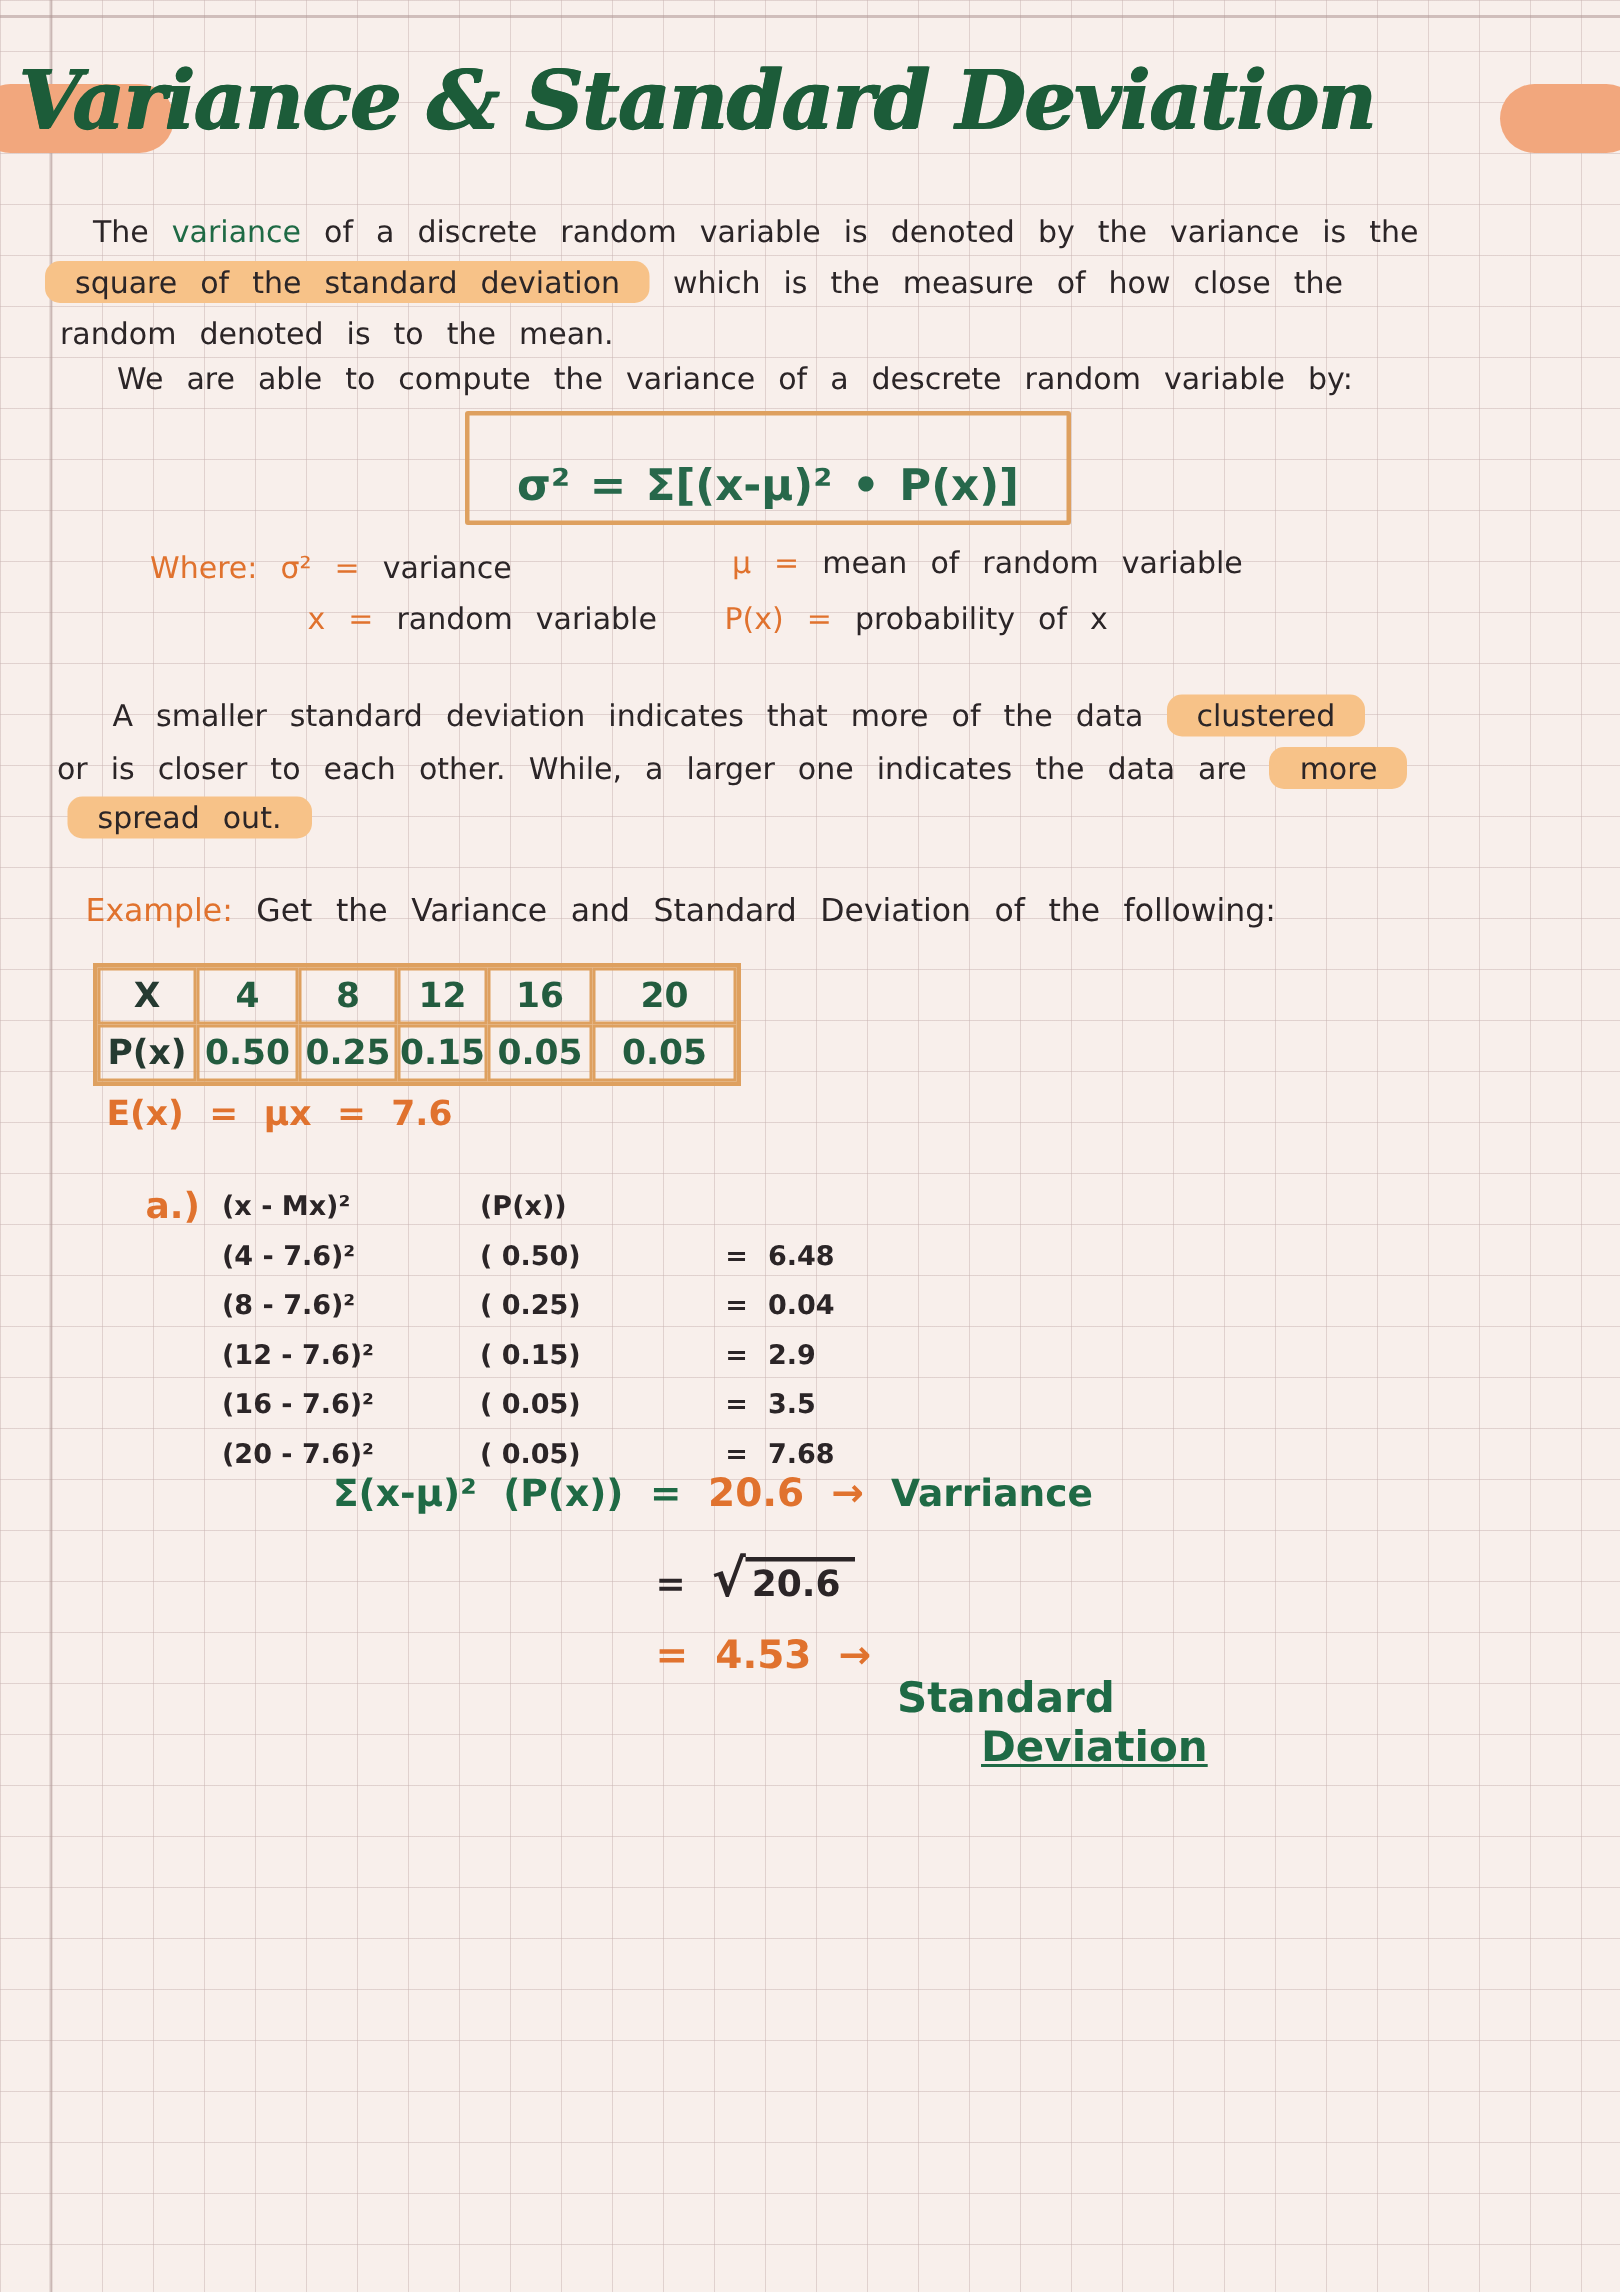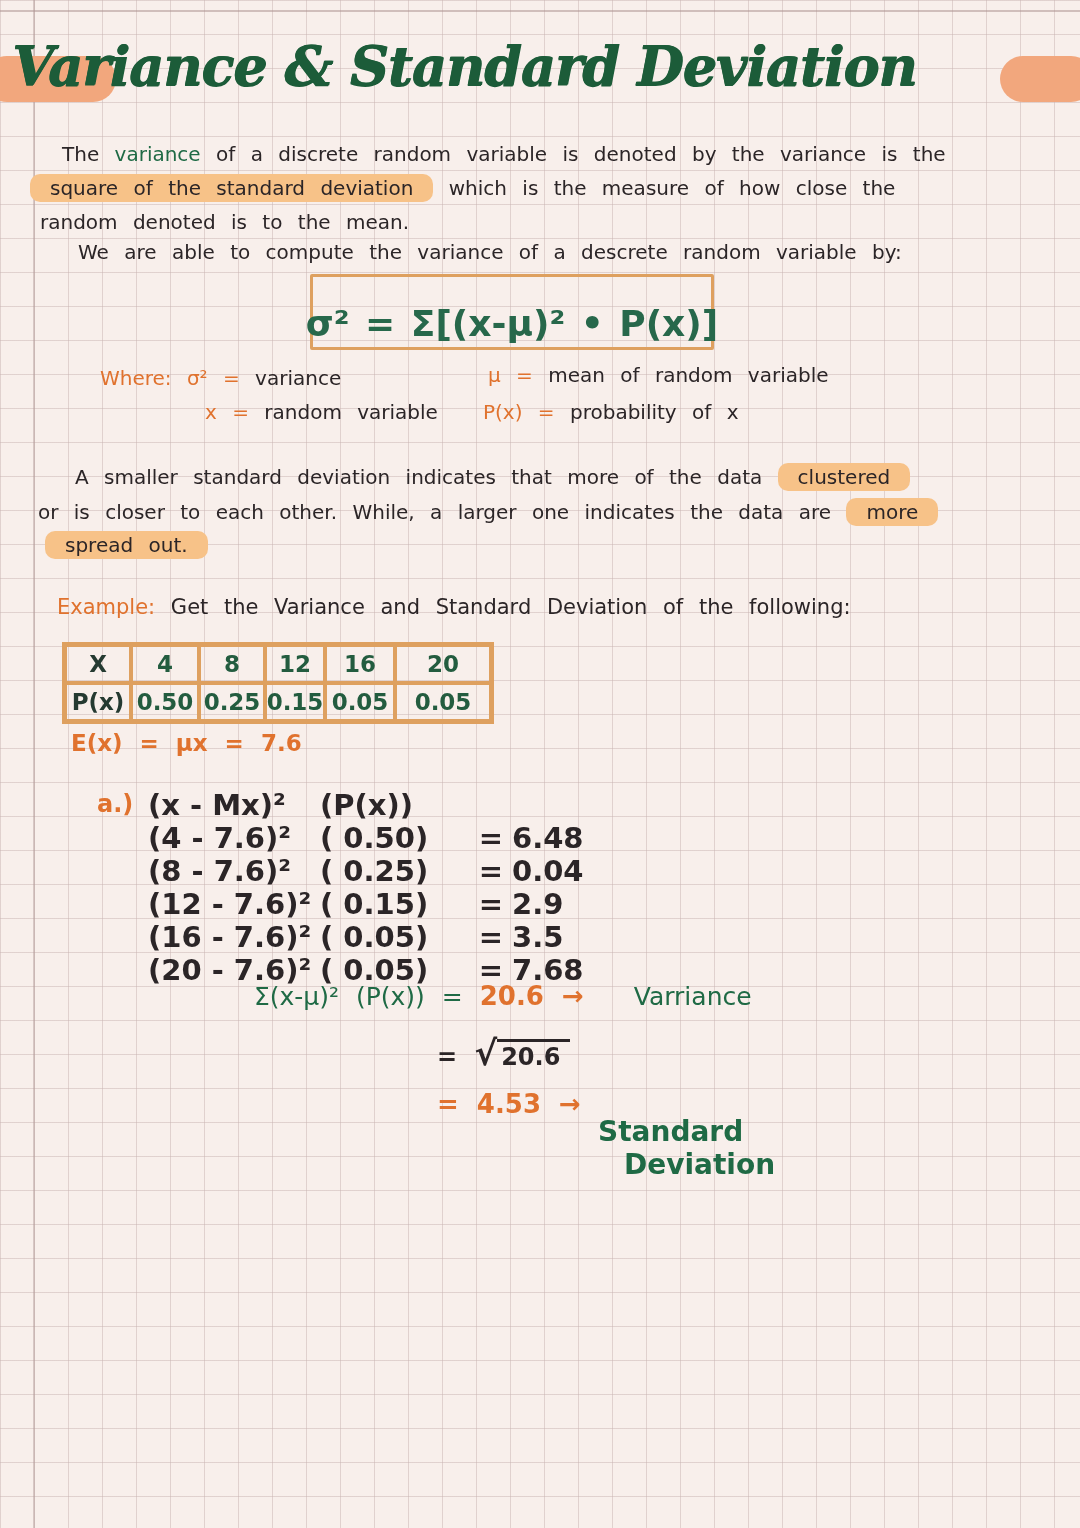--- a/index.html
+++ b/index.html
@@ -31,45 +31,45 @@
   }
 
   .hand{
     position:absolute;white-space:nowrap;
     font-size:20px;line-height:26px;word-spacing:9px;color:#2b2527;
   }
   .seg-ink{color:#2b2527;}
   .seg-green{color:#1f6a45;}
   .seg-orange{color:#e0722e;}
   .seg-hl{color:#2b2527;background:#f7c288;border-radius:10px;padding:2px 20px;box-decoration-break:clone;}
-  .seg-green-big{color:#1f6a45;font-size:25px;font-weight:normal;margin-left:32px;}
+  .seg-green-big{color:#1f6a45;font-size:25px;font-weight:bold;}
   .seg-orange-big{color:#e0722e;font-size:26px;font-weight:bold;}
   .seg-ink-big{color:#2b2527;font-size:24px;font-weight:bold;}
   .seg-radical{color:#2b2527;font-size:34px;font-weight:bold;}
   .seg-sqrt{color:#2b2527;font-size:24px;font-weight:bold;border-top:3px solid #2b2527;padding:1px 10px 0 4px;}
 
   .formula-box{
     position:absolute;left:310px;top:274px;width:398px;height:70px;
     border:3px solid #dea05f;border-radius:2px;
     display:flex;align-items:center;justify-content:center;
   }
-  .formula-text{font-size:36px;font-weight:bold;color:#27684b;word-spacing:3px;white-space:nowrap;margin-top:22px;}
+  .formula-text{font-size:29px;font-weight:bold;color:#27684b;word-spacing:3px;white-space:nowrap;margin-top:22px;}
 
   .xtable{position:absolute;left:62px;top:642px;display:grid;
     grid-template-columns:66px 68px 66px 60px 70px 96px;grid-auto-rows:38px;
     border:3px solid #dea05f;}
   .xtable .cell{
     border:2px solid #dea05f;display:flex;align-items:center;justify-content:center;
     font-size:23px;font-weight:bold;color:#235c3f;
   }
   .xtable .cell.hdr{color:#253a31;}
 
   .calc{position:absolute;left:148px;top:788px;}
   .calc-row{display:grid;grid-template-columns:172px 150px 42px auto;height:33px;
-    font-size:29px;font-weight:bold;color:#2b2527;white-space:nowrap;align-items:center;}
+    font-size:18px;font-weight:bold;color:#2b2527;white-space:nowrap;align-items:center;}
   .calc-row .c-expr{}
   .calc-row .c-prob{}
   .calc-row .c-eq{text-align:center;}
   .calc-label{position:absolute;left:97px;top:790px;font-size:24px;font-weight:bold;color:#e0722e;}
 
   .orange-hand{color:#e0722e;font-weight:bold;font-size:23px;}
   .green-label{position:absolute;font-size:28px;font-weight:bold;color:#1f6a45;white-space:nowrap;margin-top:33px;}
 </style>
 </head>
 <body>
@@ -157,14 +157,14 @@
       <span class="c-prob">( 0.05)</span>
       <span class="c-eq">=</span>
       <span>7.68</span>
     </div>
   </div>
 
   <div class="hand" style="left:222px;top:983px;"><span class="seg-green-big">Σ(x-μ)² (P(x)) =  </span><span class="seg-orange-big">20.6 </span><span class="seg-orange-big">→  </span><span class="seg-green-big">Varriance</span></div>
   <div class="hand" style="left:437px;top:1040px;"><span class="seg-ink-big">=  </span><span class="seg-radical">√</span><span class="seg-sqrt">20.6</span></div>
   <div class="hand" style="left:437px;top:1091px;"><span class="seg-orange-big">=  4.53  →</span></div>
   <div class="green-label" style="left:598px;top:1082px;">Standard</div>
-  <div class="green-label" style="left:624px;top:1115px;">Deviation</div>
+  <div class="green-label" style="left:654px;top:1115px;text-decoration:underline;">Deviation</div>
 </div>
 
 </body></html>

